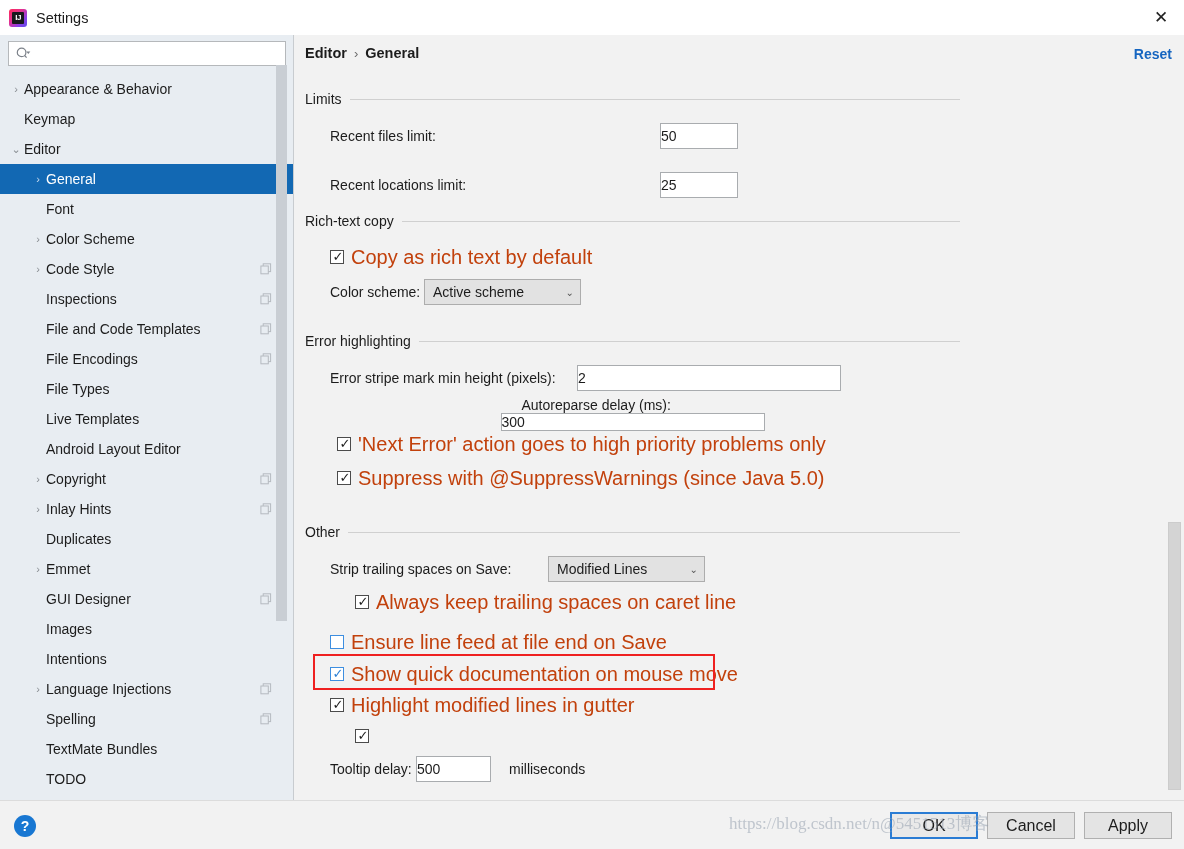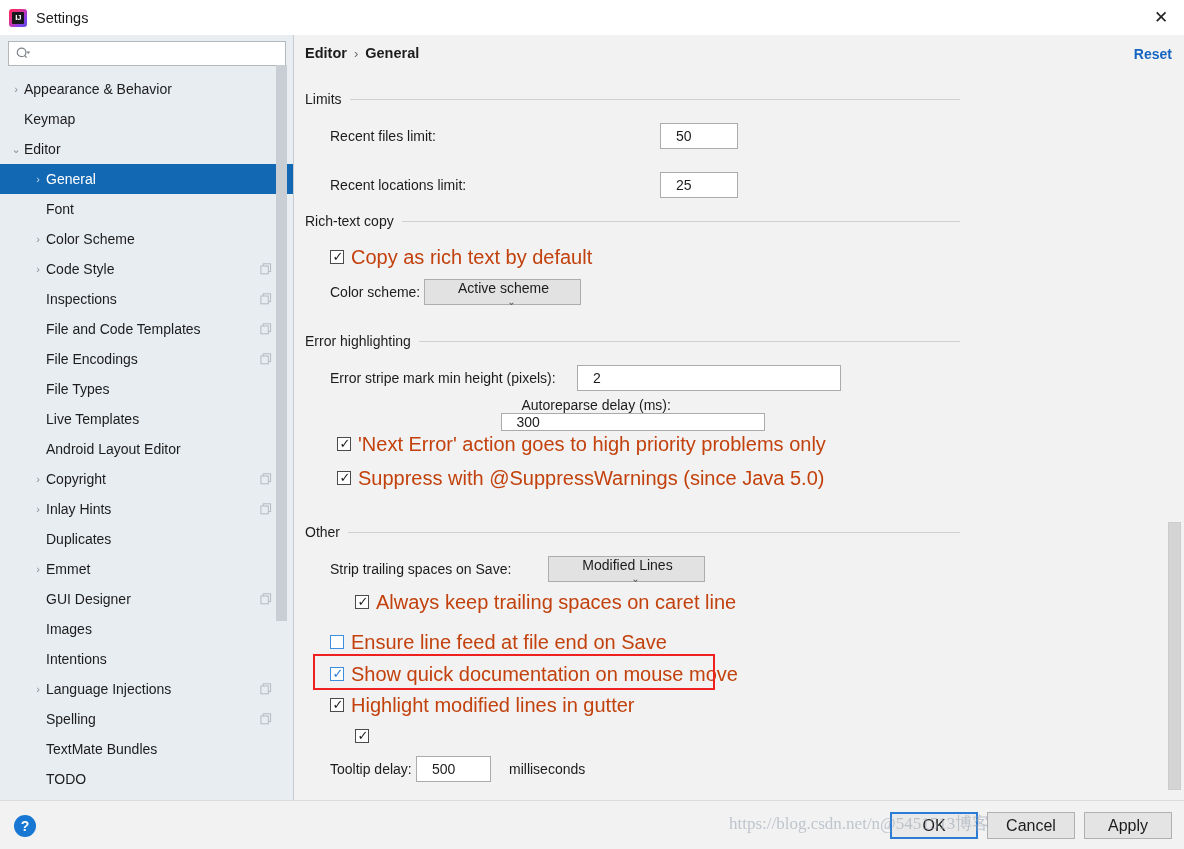--- a/index.html
+++ b/index.html
@@ -151,33 +151,32 @@
 
   .row { display: flex; align-items: center; height: 28px; }
   .row-label { font-size: 14px; color: #1c1c1c; }
 
   .tfield {
     background: #ffffff;
     border: 1px solid #a9acaf;
     height: 26px;
     font-family: "Liberation Sans", sans-serif;
     font-size: 14px; color: #1c1c1c;
-    padding: 0 15px; outline: none;
+    padding: 0 0; outline: none;
   }
 
   .combo {
     height: 26px;
     background: #e2e2e2;
     border: 1px solid #adadad;
     display: inline-flex; align-items: center;
     padding-left: 8px; padding-right: 6px;
     font-size: 14px; color: #1c1c1c;
     cursor: pointer;
     justify-content: space-between;
-    flex-direction: column;
   }
   .combo .carat { color: #555; font-size: 10px; margin-left: 16px; }
 
   .cb-row { display: flex; align-items: center; gap: 7px; height: 26px; }
   .cbox {
     width: 14px; height: 14px; flex: none;
     background: #ffffff;
     border: 1px solid #4b4b4b;
     position: relative;
   }

